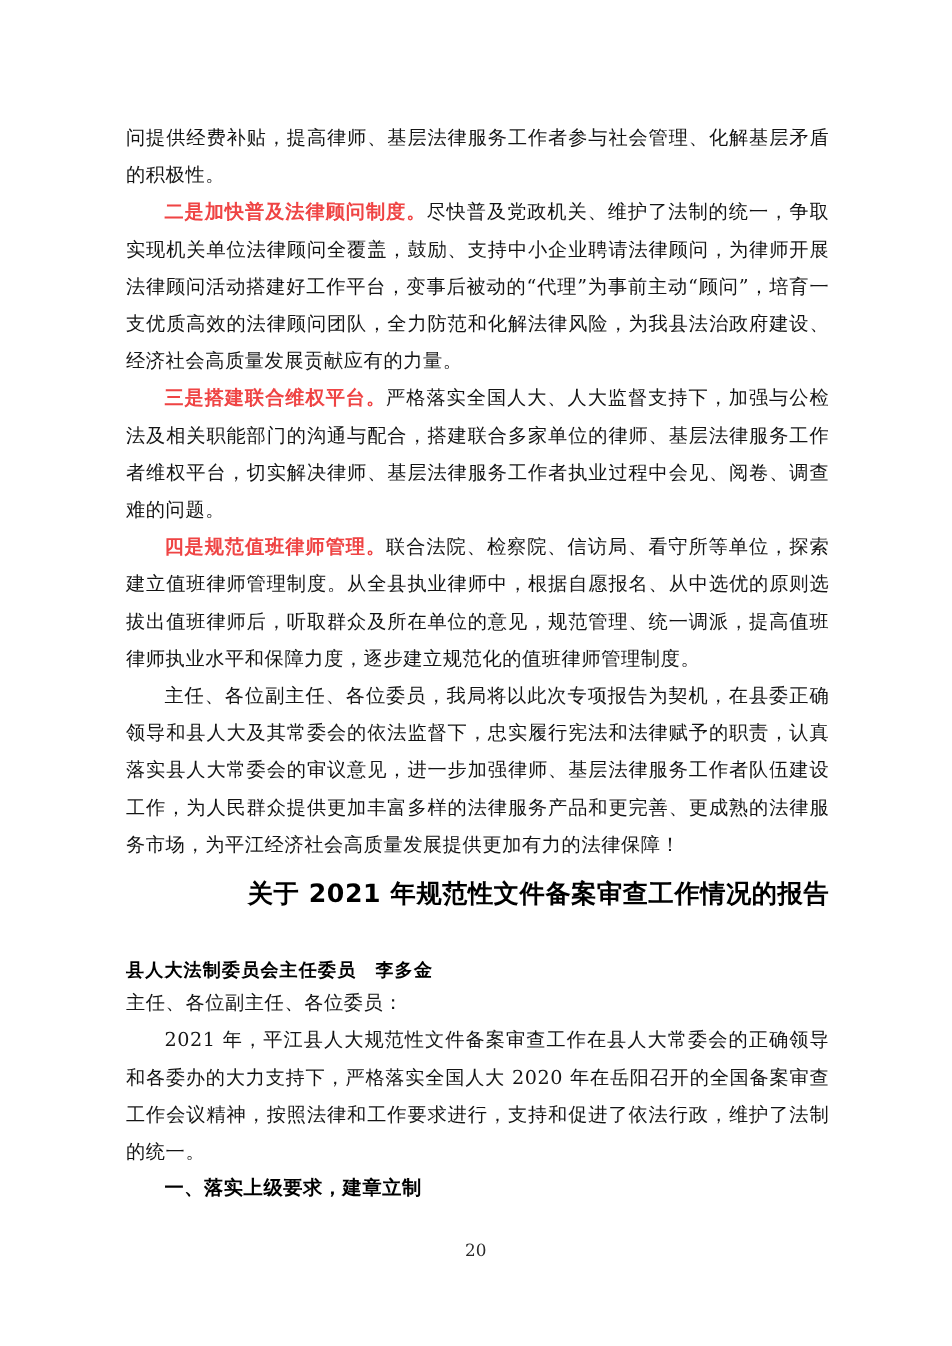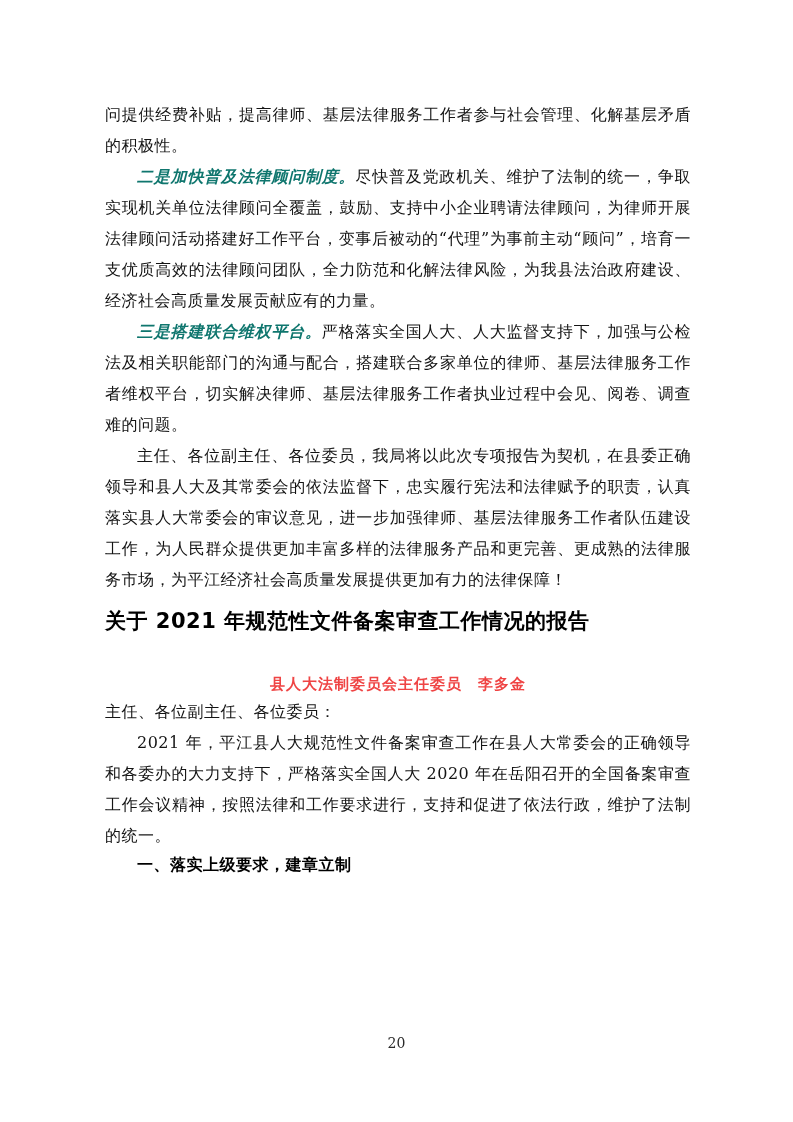--- a/index.html
+++ b/index.html
@@ -26,46 +26,44 @@
   p.body-p {
     margin: 0;
     font-size: 16px;
     line-height: 31px;
     text-align: justify;
     letter-spacing: 0.5px;
   }
   .indent { text-indent: 2em; }
   p.body-p strong {
     font-weight: bold;
-    color: #0f766e;
-    font-style: italic;
+    color: #ef4444;
   }
   .doc-title {
     margin: 11px 0 16px 0;
     font-family: "DejaVu Sans", "Liberation Sans", sans-serif;
     font-weight: bold;
     font-size: 21px;
     line-height: 30px;
-    text-align: left;
+    text-align: right;
     color: #000000;
     letter-spacing: 0.5px;
   }
   .doc-author {
     margin-top: 36px;
     font-size: 15px;
     line-height: 24px;
     font-weight: bold;
-    text-align: center;
-    color: #ef4444;
+    color: #000000;
     letter-spacing: 1px;
   }
   .salutation-gap { margin-top: 25px; }
   h3.sub-heading {
     margin: 0;
-    font-family: Liberation Mono, monospace;
+    font-family: Liberation Serif, serif;
     font-weight: bold;
     font-size: 16px;
     line-height: 31px;
     text-indent: 2em;
     color: #000000;
     letter-spacing: 0.5px;
   }
   .justify-last { text-align-last: justify; }
   .page-number {
     position: absolute;
@@ -83,20 +81,21 @@
 
 <div class="page">
   <div class="content">
 
     <p class="body-p"><span>问提供经费补贴，提高律师、基层法律服务工作者参与社会管理、化解基层矛盾的积极性。</span></p>
 
     <p class="body-p indent"><strong>二是加快普及法律顾问制度。</strong><span>尽快普及党政机关、维护了法制的统一，争取实现机关单位法律顾问全覆盖，鼓励、支持中小企业聘请法律顾问，为律师开展法律顾问活动搭建好工作平台，变事后被动的“代理”为事前主动“顾问”，培育一支优质高效的法律顾问团队，全力防范和化解法律风险，为我县法治政府建设、经济社会高质量发展贡献应有的力量。</span></p>
 
     <p class="body-p indent"><strong>三是搭建联合维权平台。</strong><span>严格落实全国人大、人大监督支持下，加强与公检法及相关职能部门的沟通与配合，搭建联合多家单位的律师、基层法律服务工作者维权平台，切实解决律师、基层法律服务工作者执业过程中会见、阅卷、调查难的问题。</span></p>
 
+    <p class="body-p indent"><strong>四是规范值班律师管理。</strong><span>联合法院、检察院、信访局、看守所等单位，探索建立值班律师管理制度。从全县执业律师中，根据自愿报名、从中选优的原则选拔出值班律师后，听取群众及所在单位的意见，规范管理、统一调派，提高值班律师执业水平和保障力度，逐步建立规范化的值班律师管理制度。</span></p>
 
     <p class="body-p indent"><span>主任、各位副主任、各位委员，我局将以此次专项报告为契机，在县委正确领导和县人大及其常委会的依法监督下，忠实履行宪法和法律赋予的职责，认真落实县人大常委会的审议意见，进一步加强律师、基层法律服务工作者队伍建设工作，为人民群众提供更加丰富多样的法律服务产品和更完善、更成熟的法律服务市场，为平江经济社会高质量发展提供更加有力的法律保障！</span></p>
 
     <h1 class="doc-title">关于 2021 年规范性文件备案审查工作情况的报告</h1>
 
     <div class="doc-author">县人大法制委员会主任委员　李多金</div>
 
     <p class="body-p salutation-gap"><span>主任、各位副主任、各位委员：</span></p>
 
     <p class="body-p indent"><span>2021 年，平江县人大规范性文件备案审查工作在县人大常委会的正确领导和各委办的大力支持下，严格落实全国人大 2020 年在岳阳召开的全国备案审查工作会议精神，按照法律和工作要求进行，支持和促进了依法行政，维护了法制的统一。</span></p>

